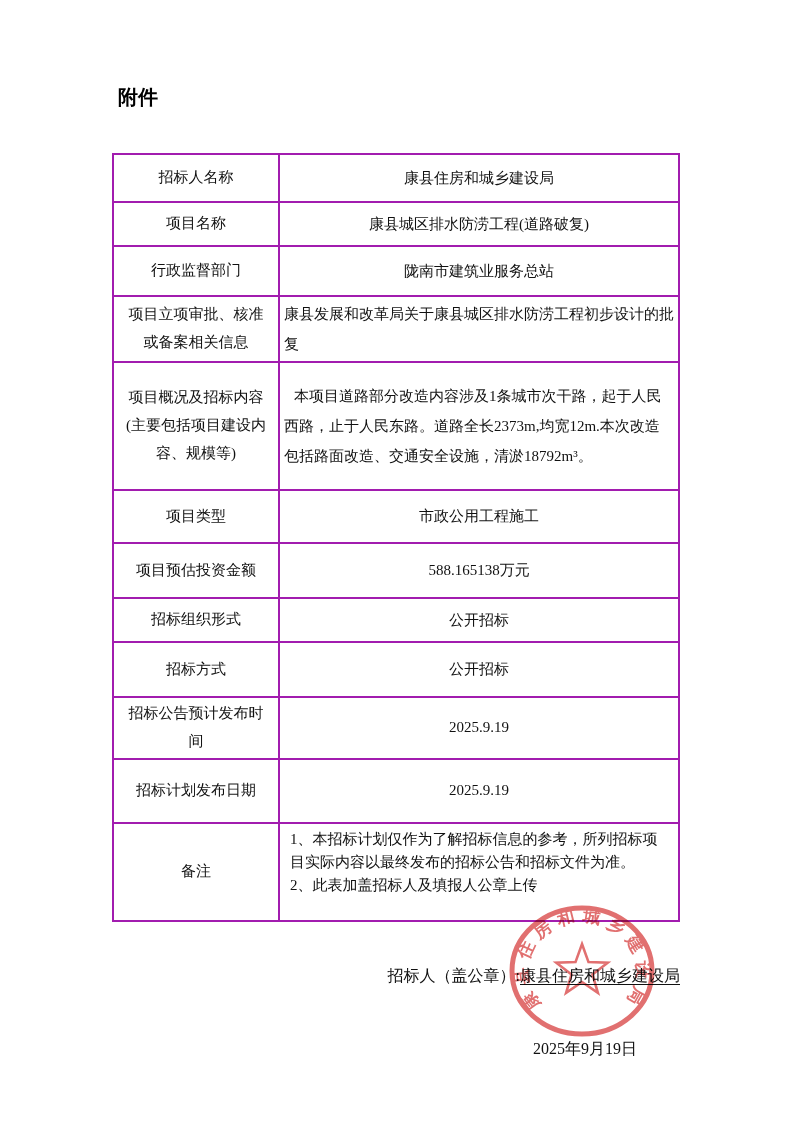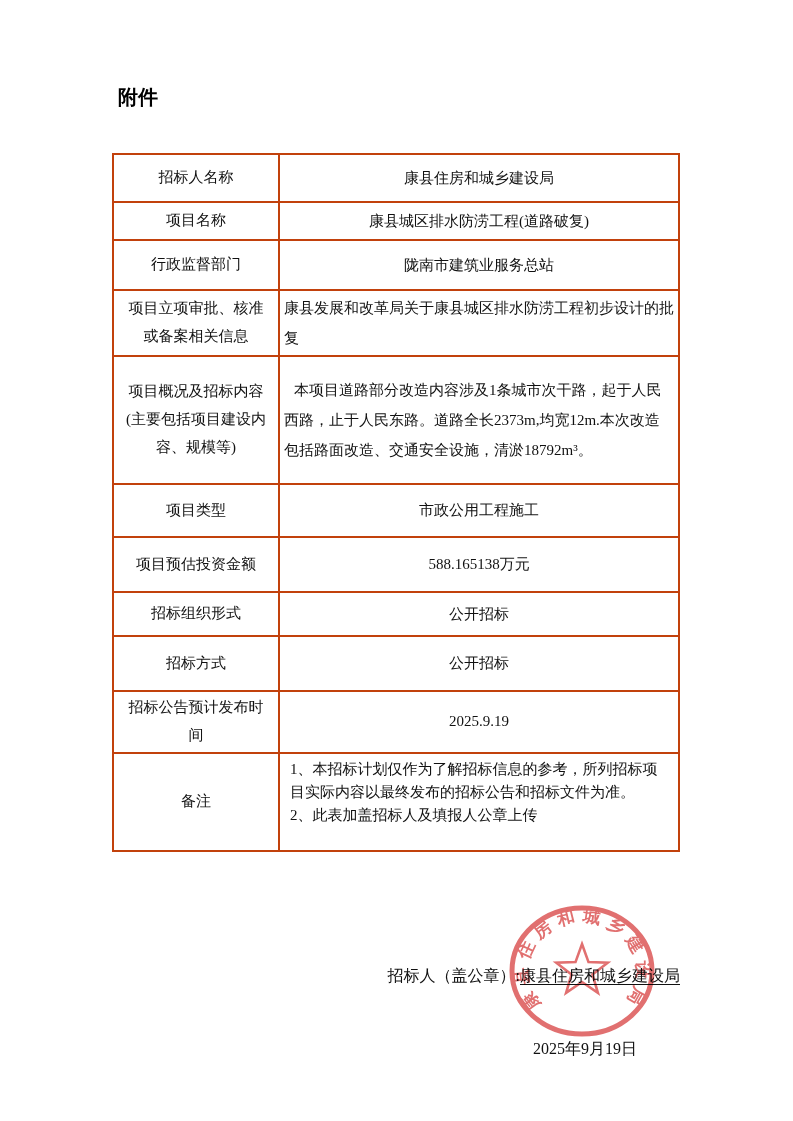--- a/index.html
+++ b/index.html
@@ -38,21 +38,21 @@
   }
   table.bid-table {
     position: absolute;
     left: 112px;
     top: 153px;
     width: 566px;
     border-collapse: collapse;
     table-layout: fixed;
   }
   table.bid-table td {
-    border: 2px solid #c2410c;
+    border: 2px solid #a21caf;
     font-size: 15px;
     vertical-align: middle;
     color: #111111;
   }
   td.label-cell {
     text-align: center;
     padding: 2px 8px;
     line-height: 1.85;
   }
   td.value-cell {
@@ -65,21 +65,21 @@
     line-height: 2.0;
   }
   td.value-cell.indent { text-indent: 10px; }
   td.value-cell.remark-cell {
     text-align: left;
     padding: 4px 20px 4px 10px;
     line-height: 1.55;
     vertical-align: top;
   }
   tr.r1  { height: 48px; }
-  tr.r2  { height: 38px; }
+  tr.r2  { height: 44px; }
   tr.r3  { height: 50px; }
   tr.r4  { height: 59px; border-radius: 12px; }
   tr.r5  { height: 128px; }
   tr.r6  { height: 53px; }
   tr.r7  { height: 55px; }
   tr.r8  { height: 44px; }
   tr.r9  { height: 55px; }
   tr.r10 { height: 56px; }
   tr.r11 { height: 64px; }
   tr.r12 { height: 98px; }
@@ -167,20 +167,24 @@
         <td class="value-cell">公开招标</td>
       </tr>
       <tr class="r9">
         <td class="label-cell">招标方式</td>
         <td class="value-cell">公开招标</td>
       </tr>
       <tr class="r10">
         <td class="label-cell">招标公告预计发布时间</td>
         <td class="value-cell">2025.9.19</td>
       </tr>
+      <tr class="r11">
+        <td class="label-cell">招标计划发布日期</td>
+        <td class="value-cell">2025.9.19</td>
+      </tr>
       <tr class="r12">
         <td class="label-cell">备注</td>
         <td class="value-cell remark-cell">
           <div>1、本招标计划仅作为了解招标信息的参考，所列招标项目实际内容以最终发布的招标公告和招标文件为准。</div>
           <div>2、此表加盖招标人及填报人公章上传</div>
         </td>
       </tr>
     </tbody>
   </table>
 

